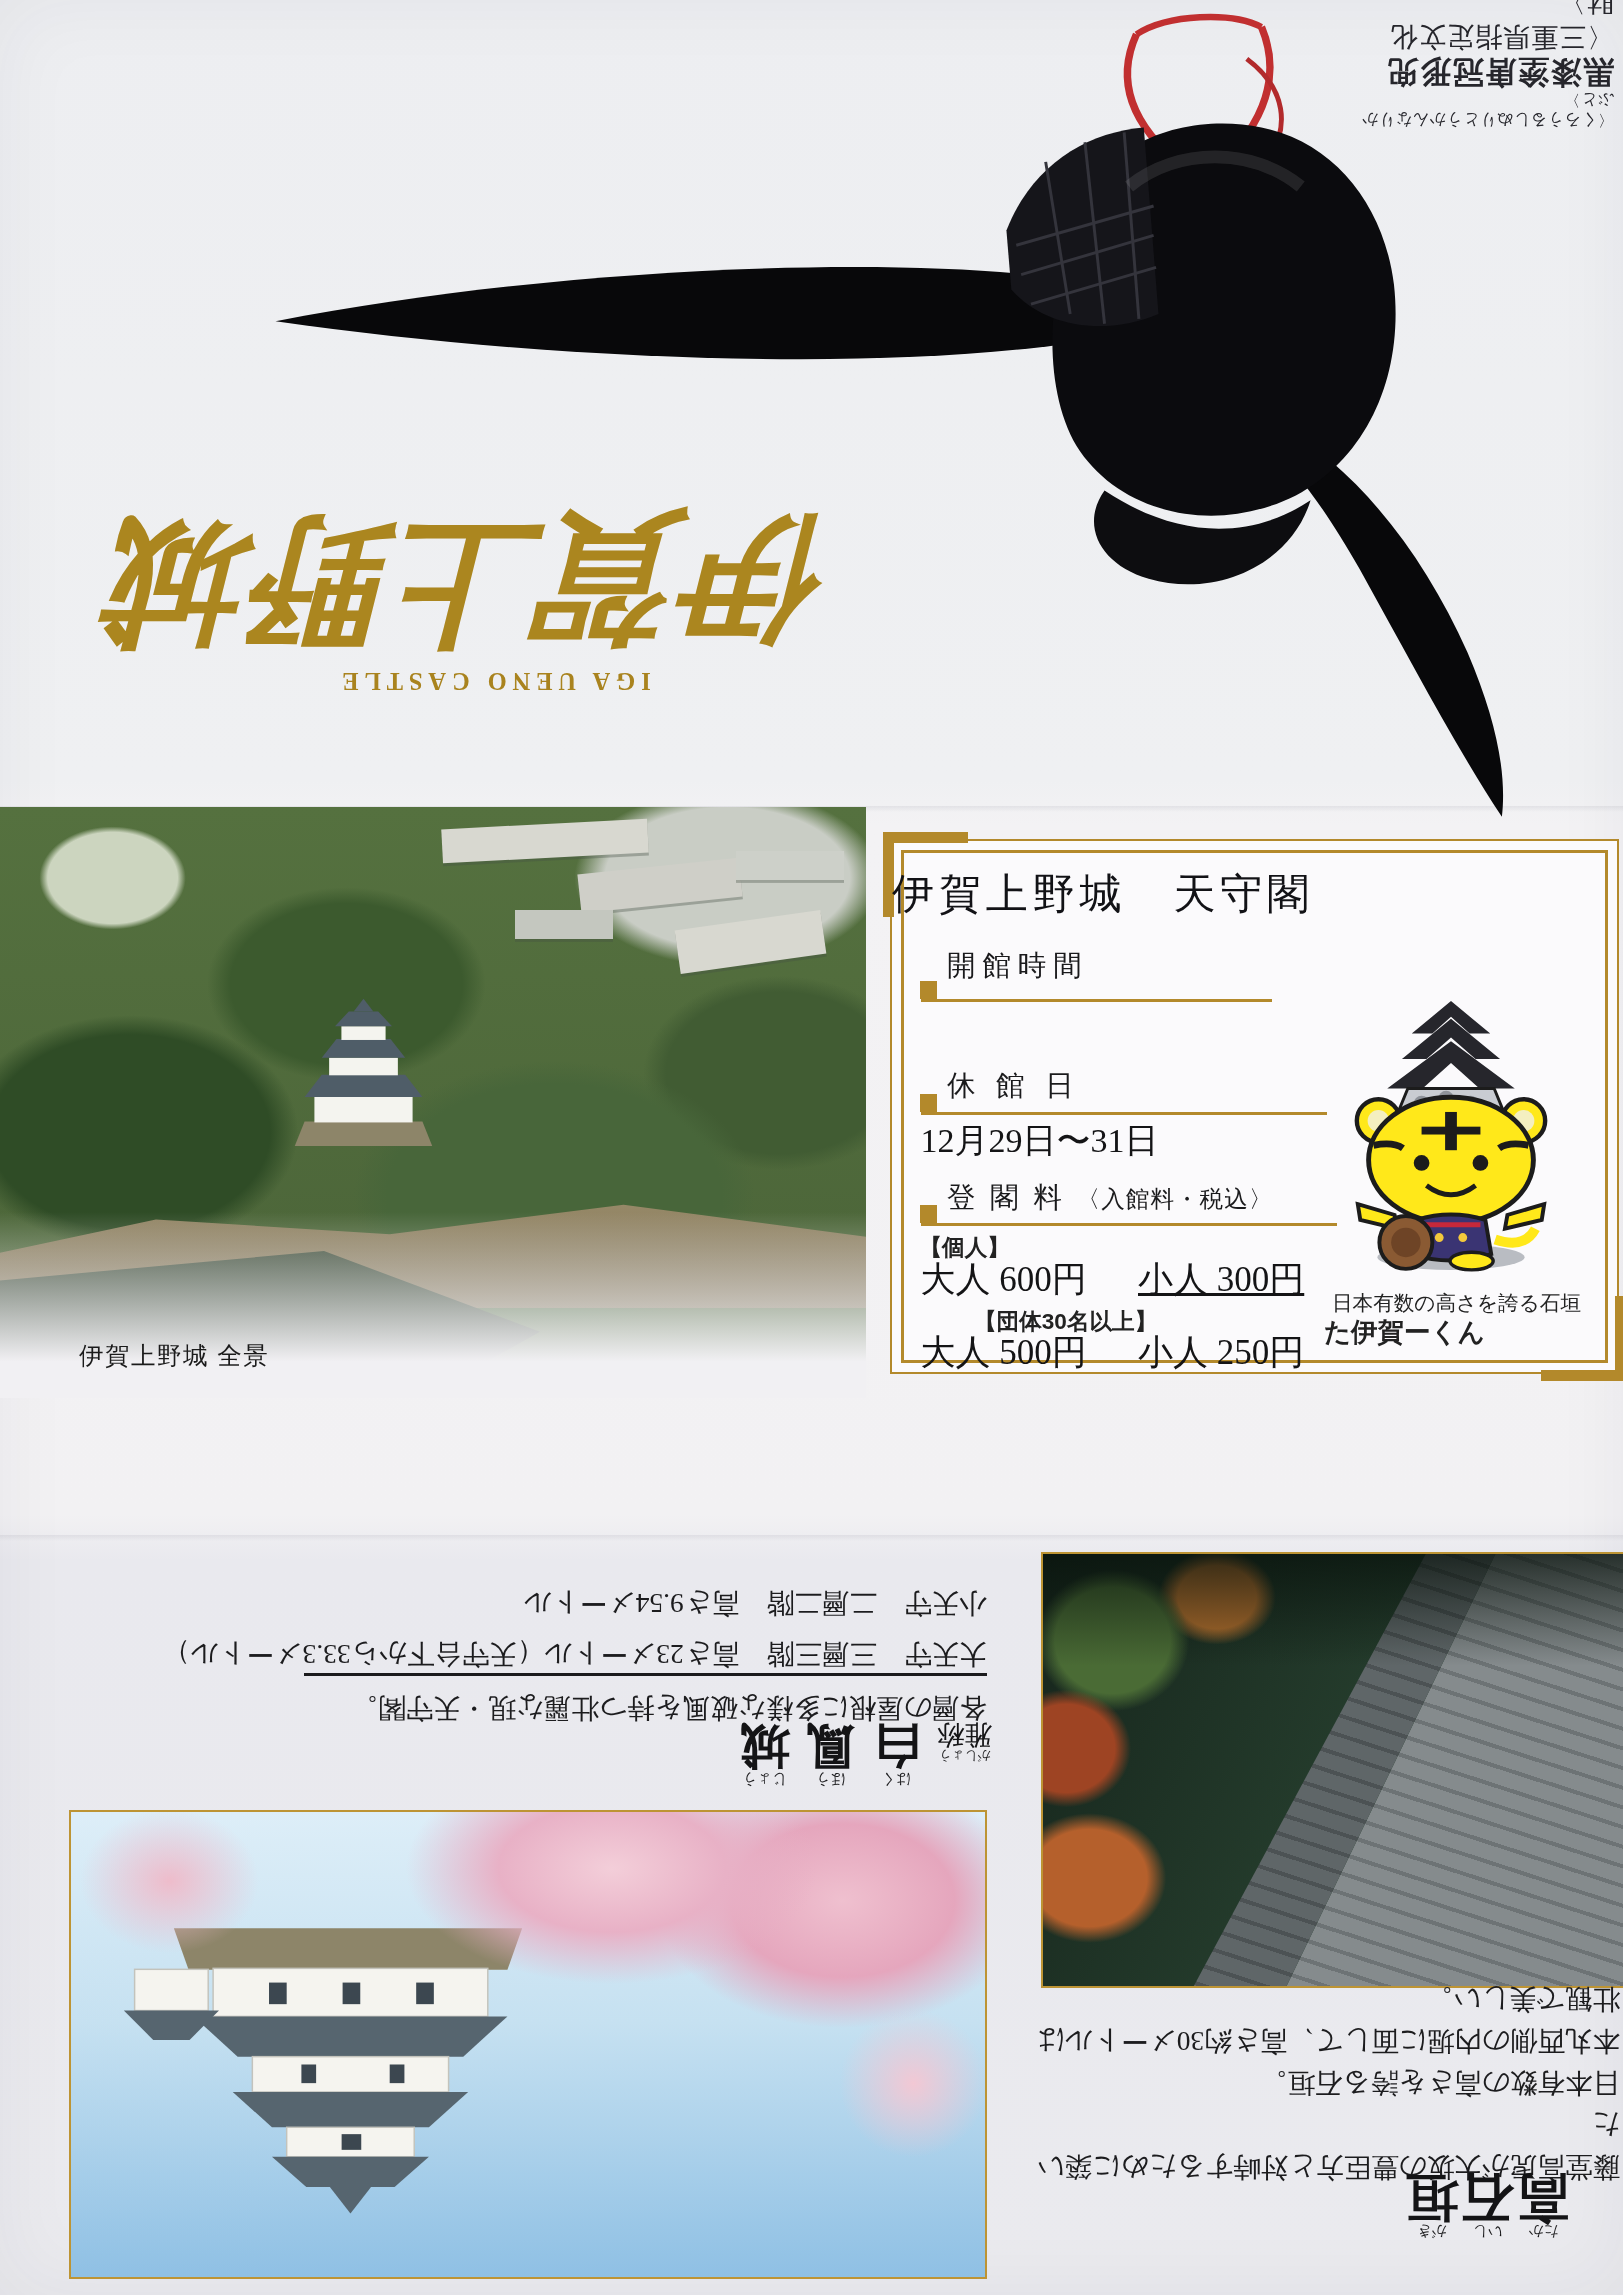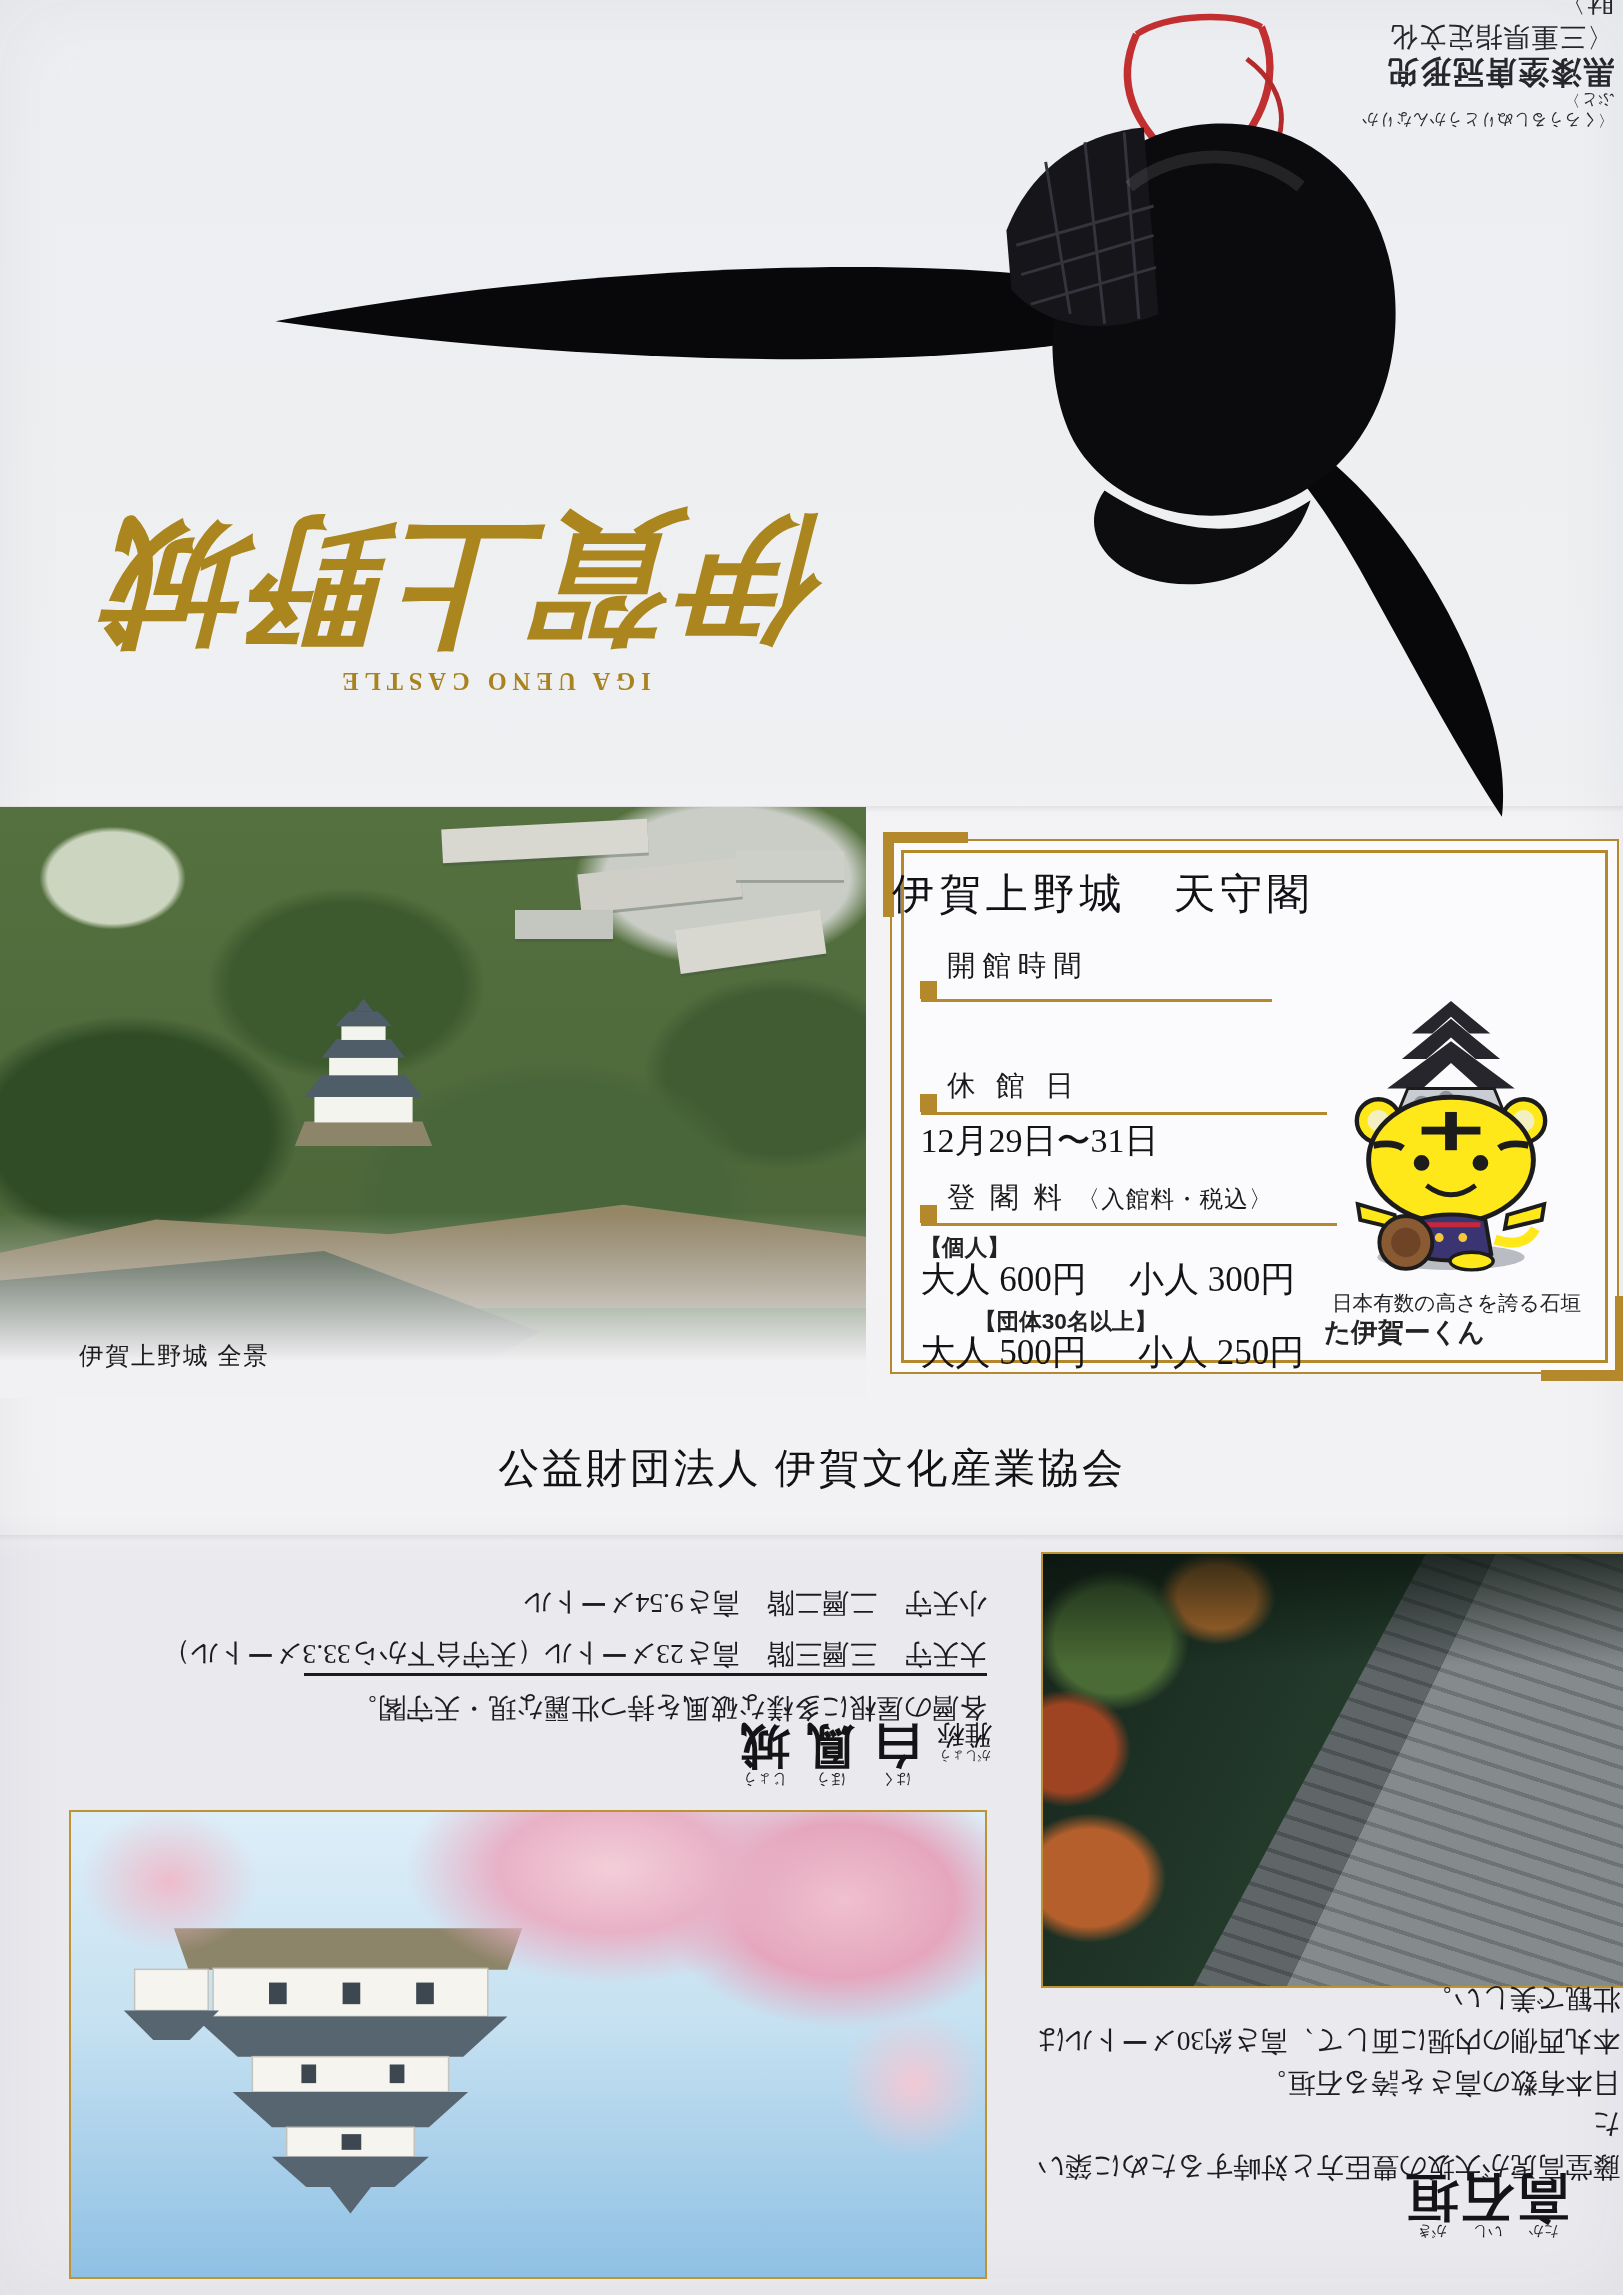--- a/index.html
+++ b/index.html
@@ -172,21 +172,21 @@
     <div class="abs ib-value" style="left:28.5px;top:278px;font-size:34px;line-height:43px;">12月29日〜31日</div>
 
     <div class="abs bullet" style="left:27.5px;top:364px;"></div>
     <div class="abs" style="left:55px;top:338px;">
       <span class="ib-label" style="letter-spacing:14.7px;">登閣料</span><span class="ib-label-note">〈入館料・税込〉</span>
     </div>
     <div class="abs goldline" style="left:29.4px;top:382px;width:416px;"></div>
 
     <div class="abs fee-cat sans" style="left:27.5px;top:391px;">【個人】</div>
     <div class="abs fee-price" style="left:28.5px;top:415px;">大人 600円</div>
-    <div class="abs fee-price" style="left:237px;top:415px;">小人 300円</div>
+    <div class="abs fee-price" style="left:246px;top:415px;text-decoration:underline;">小人 300円</div>
     <div class="abs fee-cat sans" style="left:34px;top:465px;margin-left:48px;">【団体30名以上】</div>
     <div class="abs fee-price" style="left:28.5px;top:488px;">大人 500円</div>
     <div class="abs fee-price" style="left:246px;top:488px;">小人 250円</div>
 
     <svg class="abs" style="left:456px;top:157px;" width="206" height="275" viewBox="0 0 420 560">
       <ellipse cx="210" cy="528" rx="150" ry="26" fill="#b9bcc2"></ellipse>
       <path d="M210 6 L130 72 L172 72 L210 38 L248 72 L290 72 Z" fill="#26262c"></path>
       <path d="M210 42 L110 124 L160 124 L210 80 L260 124 L310 124 Z" fill="#26262c"></path>
       <path d="M210 88 L80 184 L152 184 L210 132 L268 184 L340 184 Z" fill="#26262c"></path>
       <path d="M122 184 L298 184 L330 262 L90 262 Z" fill="#c9ccd2" stroke="#1c1c1c" stroke-width="6"></path>
@@ -217,21 +217,20 @@
         <circle cx="234" cy="488" r="9" fill="#f3c93c"></circle>
       <path d="M300 492 Q360 512 382 470" stroke="#ffe81a" stroke-width="20" fill="none"></path>
       <circle cx="118" cy="498" r="54" fill="#8a5a33" stroke="#1c1c1c" stroke-width="8"></circle>
       <circle cx="118" cy="498" r="30" fill="#6e4426"></circle>
       <ellipse cx="252" cy="536" rx="44" ry="18" fill="#ffe81a" stroke="#1c1c1c" stroke-width="7"></ellipse>
     </svg>
     <div class="abs mascot-cap1 sans" style="left:432px;top:448px;width:265px;text-align:center;">日本有数の高さを誇る石垣</div>
     <div class="abs mascot-cap2 sans" style="left:432px;top:473px;width:265px;">た伊賀ーくん</div>
   </div>
 
-  <div class="abs pub-name">公益財団法人 伊賀文化産業協会</div>
 
   <div class="abs r180 spec-line" style="left:162px;top:1581px;width:825px;height:44px;">小天守　二層二階　高さ9.54メートル</div>
   <div class="abs r180 spec-line" style="left:162px;top:1632px;width:825px;height:44px;">大天守　三層三階　高さ23メートル（天守台下から33.3メートル）</div>
   <div class="abs rule-black"></div>
   <div class="abs r180 desc-line" style="left:304px;top:1686px;width:683px;height:44px;">各層の屋根に多様な破風を持つ壮麗な現・天守閣。</div>
 
   <div class="abs r180 head-haku" style="left:560px;top:1720px;width:432px;height:93px;">
     <span class="ru ru-small">
       <span class="rt">がしょう</span>
       <span class="rb">雅称</span>

